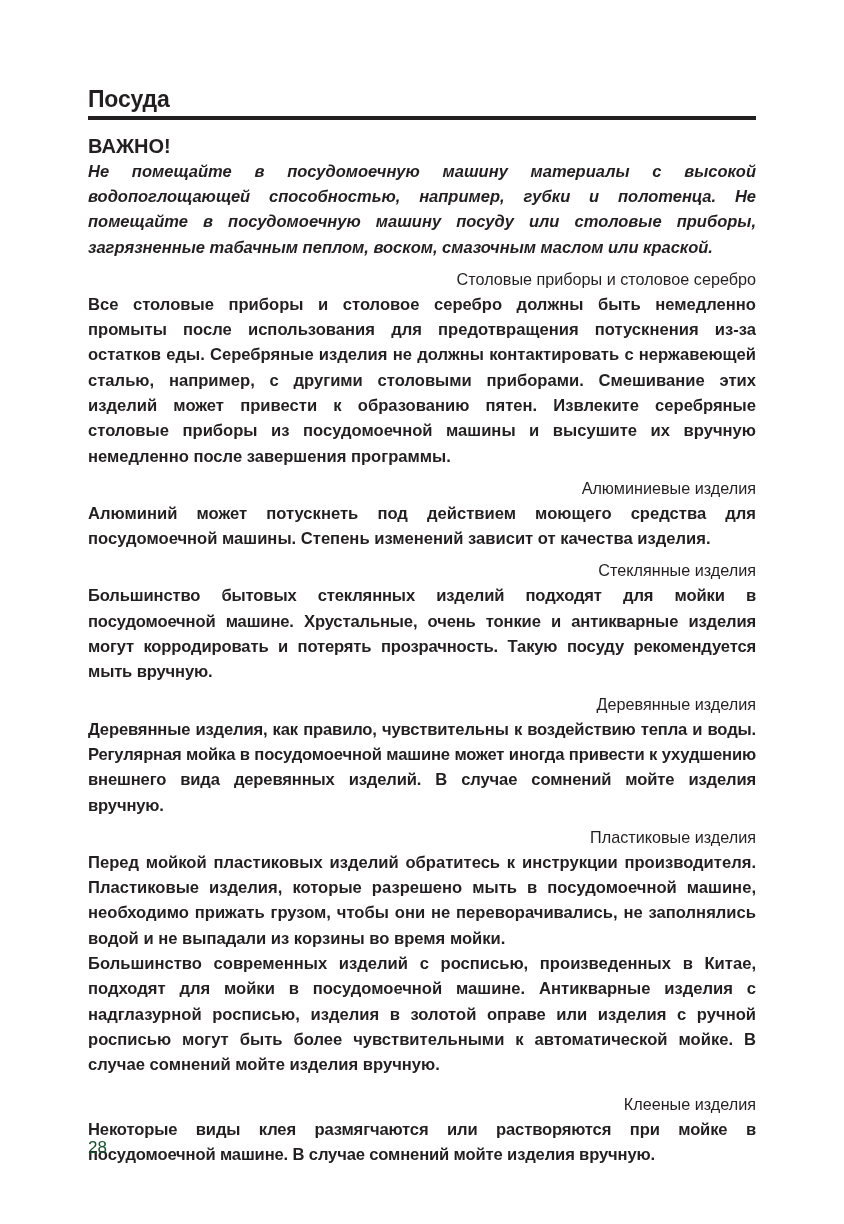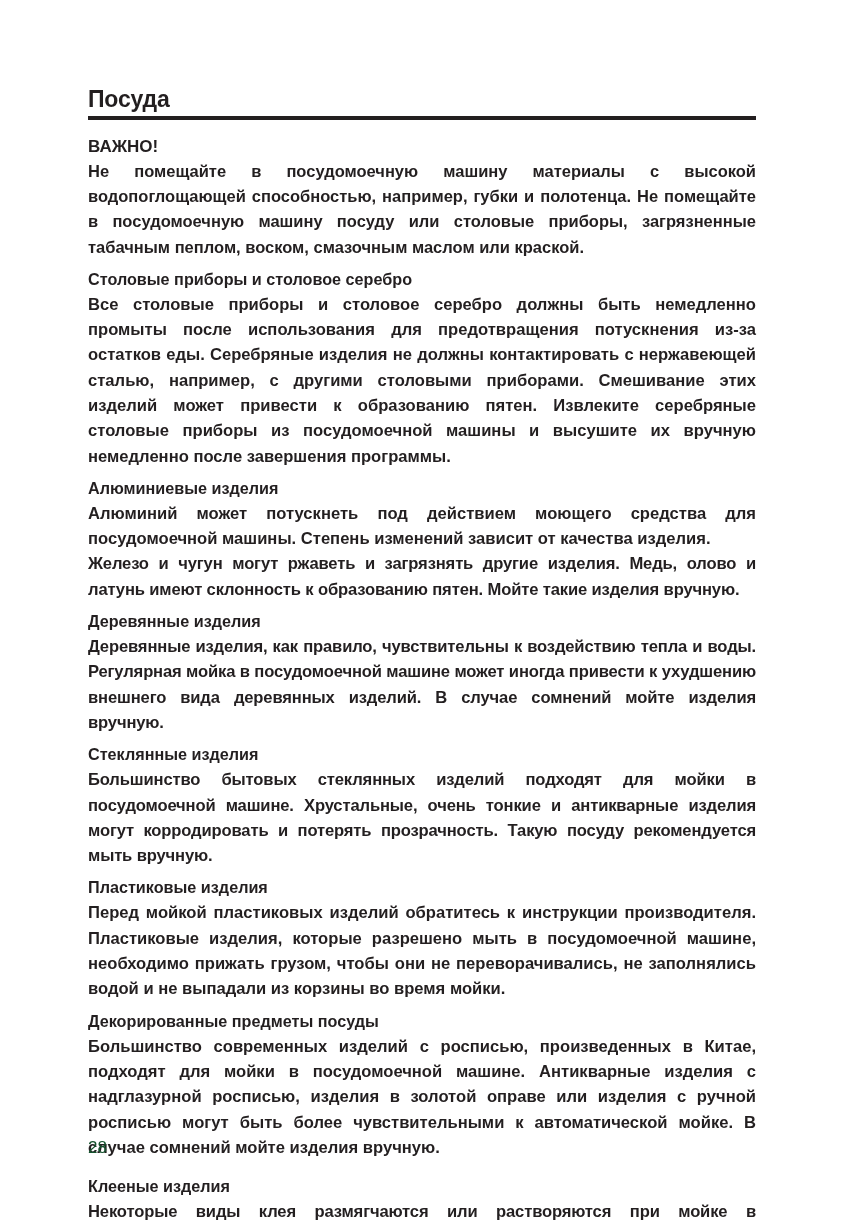--- a/index.html
+++ b/index.html
@@ -43,45 +43,47 @@
   }
 
   .title-rule {
     width: 668px;
     height: 4px;
     background: #231f20;
     margin: 0 0 14px 0;
   }
 
   .important-label {
-    font-size: 17px;
+    font-size: 20px;
     font-weight: bold;
     line-height: 25px;
     margin: 0;
   }
 
   .warning-para {
     font-size: 16.5px;
     font-weight: bold;
     line-height: 25.2px;
     text-align: justify;
     text-justify: inter-word;
     margin: 0 0 6px 0;
     hyphens: none;
+    font-style: italic;
   }
 
   .section {
     margin: 0;
   }
 
   .section-heading {
     font-size: 16.2px;
-    font-weight: bold;
+    font-weight: normal;
     line-height: 25px;
     margin: 7px 0 0 0;
+    text-align: right;
   }
 
   .body-para {
     font-size: 16.6px;
     font-weight: bold;
     line-height: 25.3px;
     text-align: justify;
     text-justify: inter-word;
     margin: 0;
     hyphens: none;
@@ -121,40 +123,38 @@
       <h2 class="section-heading">Столовые приборы и столовое серебро</h2>
       <p class="body-para">Все столовые приборы и столовое серебро должны быть немедленно промыты после использования для предотвращения потускнения из-за остатков еды. Серебряные изделия не должны контактировать с нержавеющей сталью, например, с другими столовыми приборами. Смешивание этих изделий может привести к образованию пятен. Извлеките серебряные столовые приборы из посудомоечной машины и высушите их вручную немедленно после завершения программы.</p>
     </div>
 
     <div class="section">
       <h2 class="section-heading">Алюминиевые изделия</h2>
       <p class="body-para">Алюминий может потускнеть под действием моющего средства для посудомоечной машины. Степень изменений зависит от качества изделия.</p>
     </div>
 
     <div class="section">
-      <p class="body-para tight">Железо и чугун могут ржаветь и загрязнять другие изделия. Медь, олово и латунь имеют склонность к образованию пятен. Мойте такие изделия вручную.</p>
+    </div>
+
+    <div class="section">
+      <h2 class="section-heading">Стеклянные изделия</h2>
+      <p class="body-para tight">Большинство бытовых стеклянных изделий подходят для мойки в посудомоечной машине. Хрустальные, очень тонкие и антикварные изделия могут корродировать и потерять прозрачность. Такую посуду рекомендуется мыть вручную.</p>
     </div>
 
     <div class="section">
       <h2 class="section-heading">Деревянные изделия</h2>
       <p class="body-para tight">Деревянные изделия, как правило, чувствительны к воздействию тепла и воды. Регулярная мойка в посудомоечной машине может иногда привести к ухудшению внешнего вида деревянных изделий. В случае сомнений мойте изделия вручную.</p>
     </div>
 
     <div class="section">
-      <h2 class="section-heading">Стеклянные изделия</h2>
-      <p class="body-para tight">Большинство бытовых стеклянных изделий подходят для мойки в посудомоечной машине. Хрустальные, очень тонкие и антикварные изделия могут корродировать и потерять прозрачность. Такую посуду рекомендуется мыть вручную.</p>
-    </div>
-
-    <div class="section">
       <h2 class="section-heading">Пластиковые изделия</h2>
       <p class="body-para">Перед мойкой пластиковых изделий обратитесь к инструкции производителя. Пластиковые изделия, которые разрешено мыть в посудомоечной машине, необходимо прижать грузом, чтобы они не переворачивались, не заполнялись водой и не выпадали из корзины во время мойки.</p>
     </div>
 
     <div class="section">
-      <h2 class="section-heading">Декорированные предметы посуды</h2>
       <p class="body-para">Большинство современных изделий с росписью, произведенных в Китае, подходят для мойки в посудомоечной машине. Антикварные изделия с надглазурной росписью, изделия в золотой оправе или изделия с ручной росписью могут быть более чувствительными к автоматической мойке. В случае сомнений мойте изделия вручную.</p>
     </div>
 
     <div class="section">
       <h2 class="section-heading gap-large">Клееные изделия</h2>
       <p class="body-para tight">Некоторые виды клея размягчаются или растворяются при мойке в посудомоечной машине. В случае сомнений мойте изделия вручную.</p>
     </div>
 
   </div>
 

